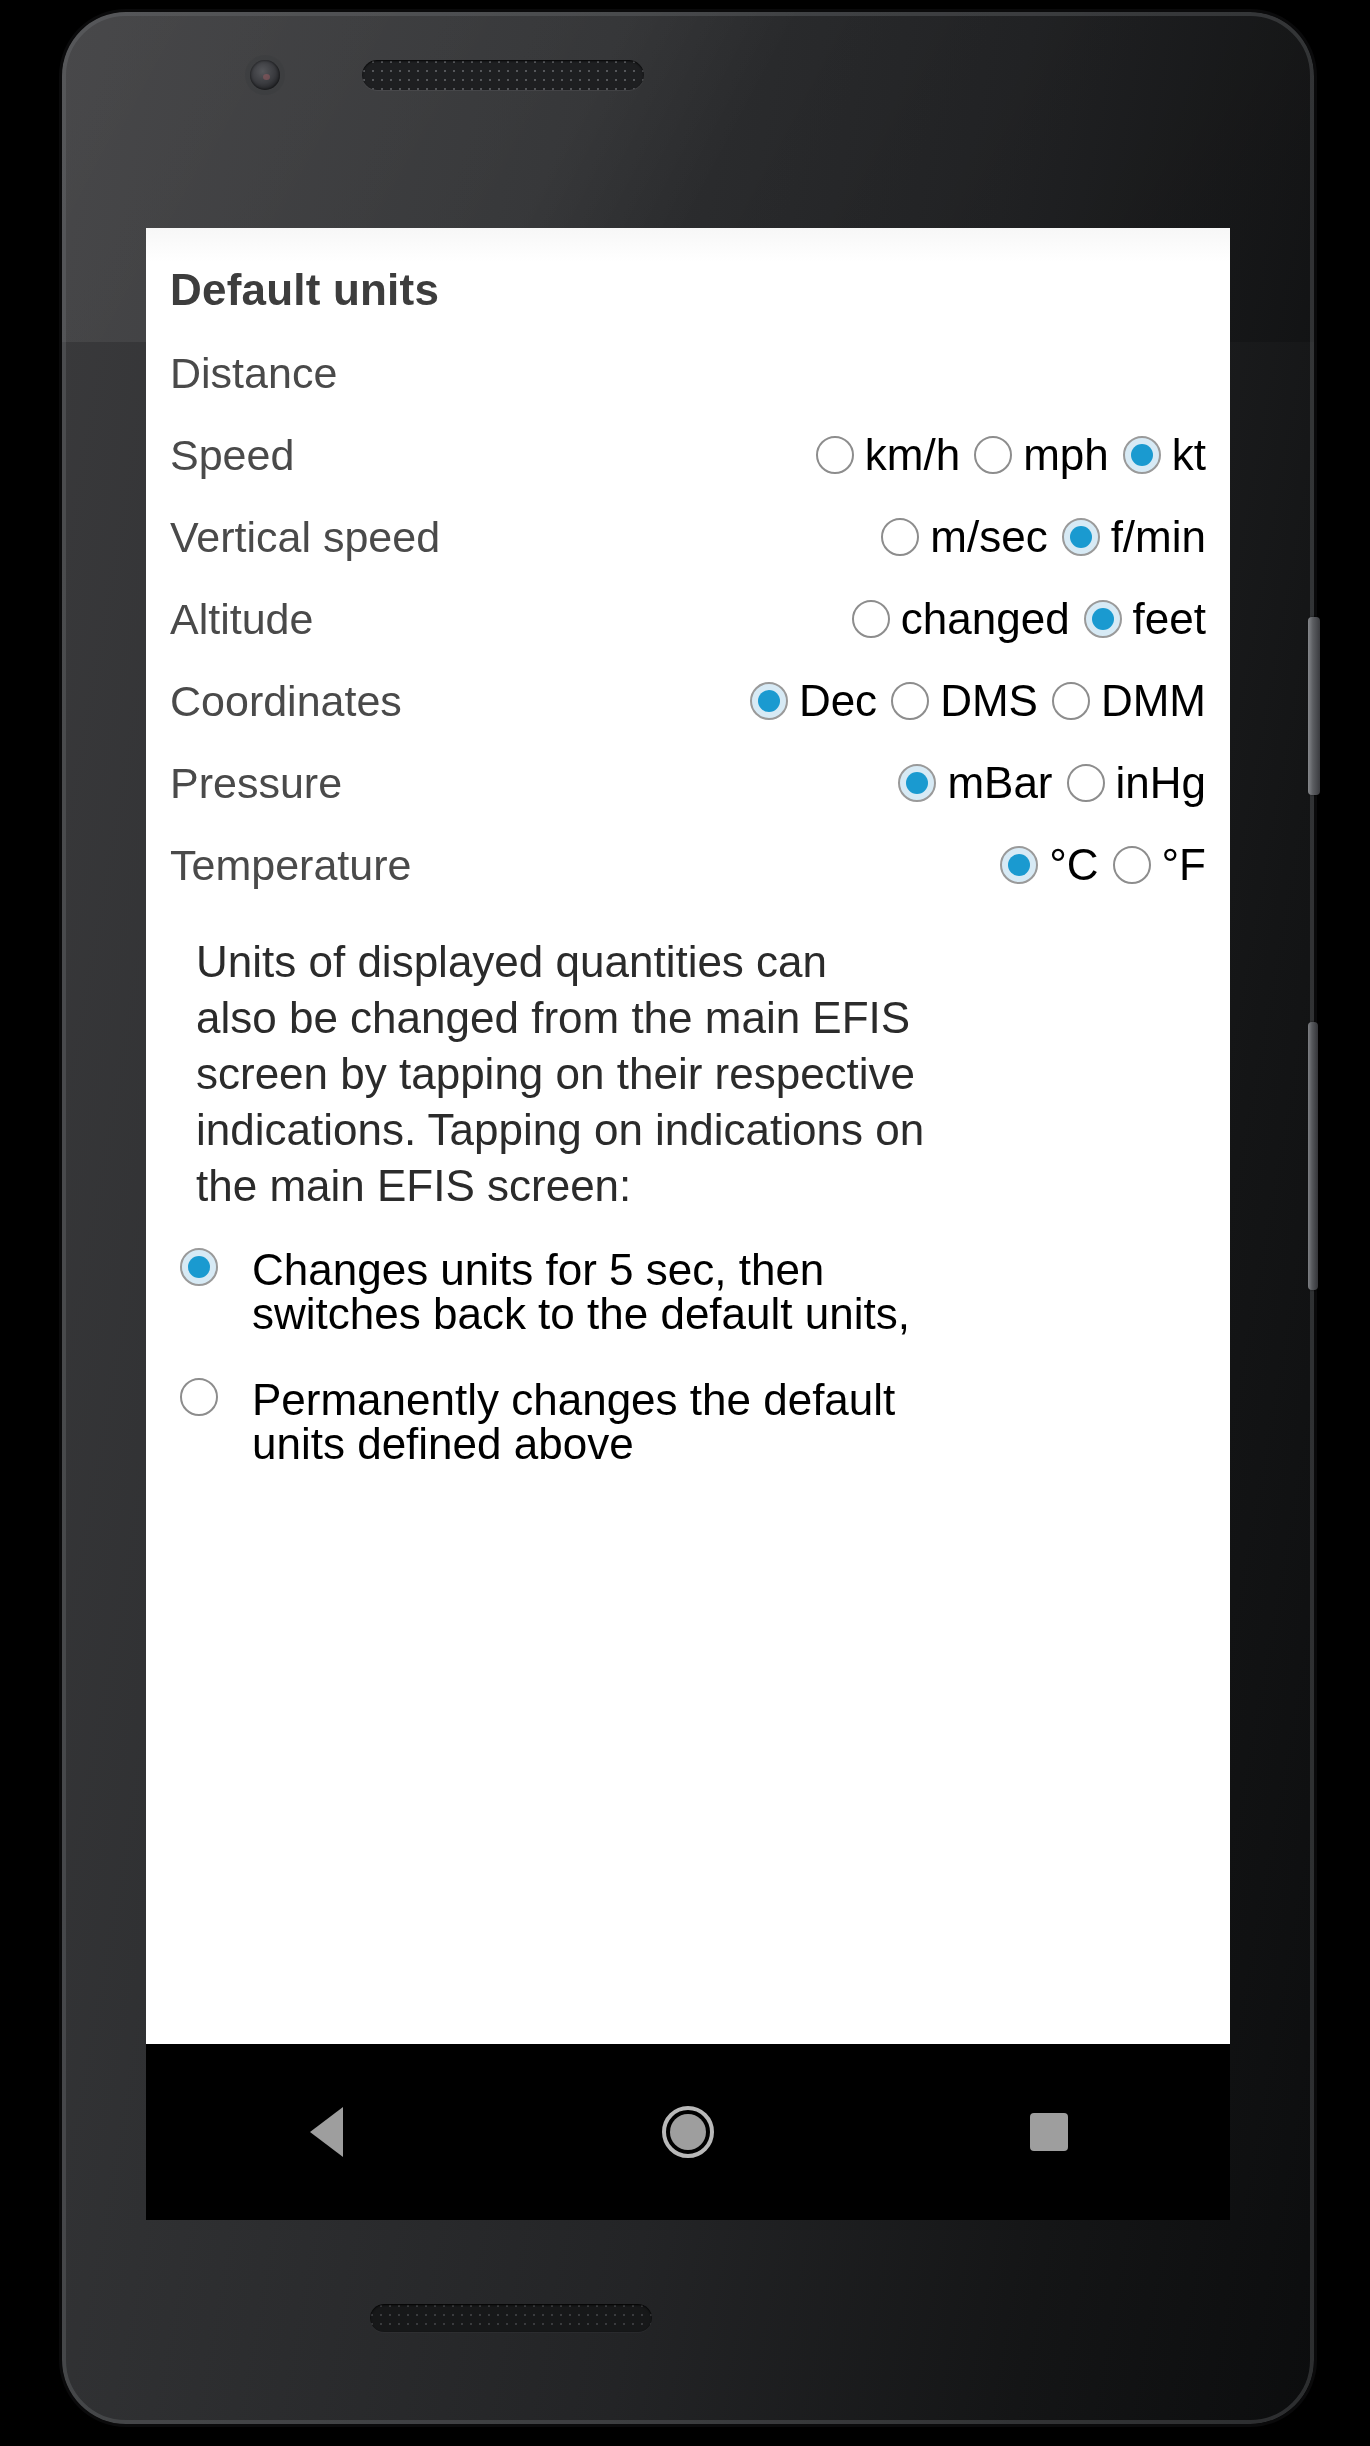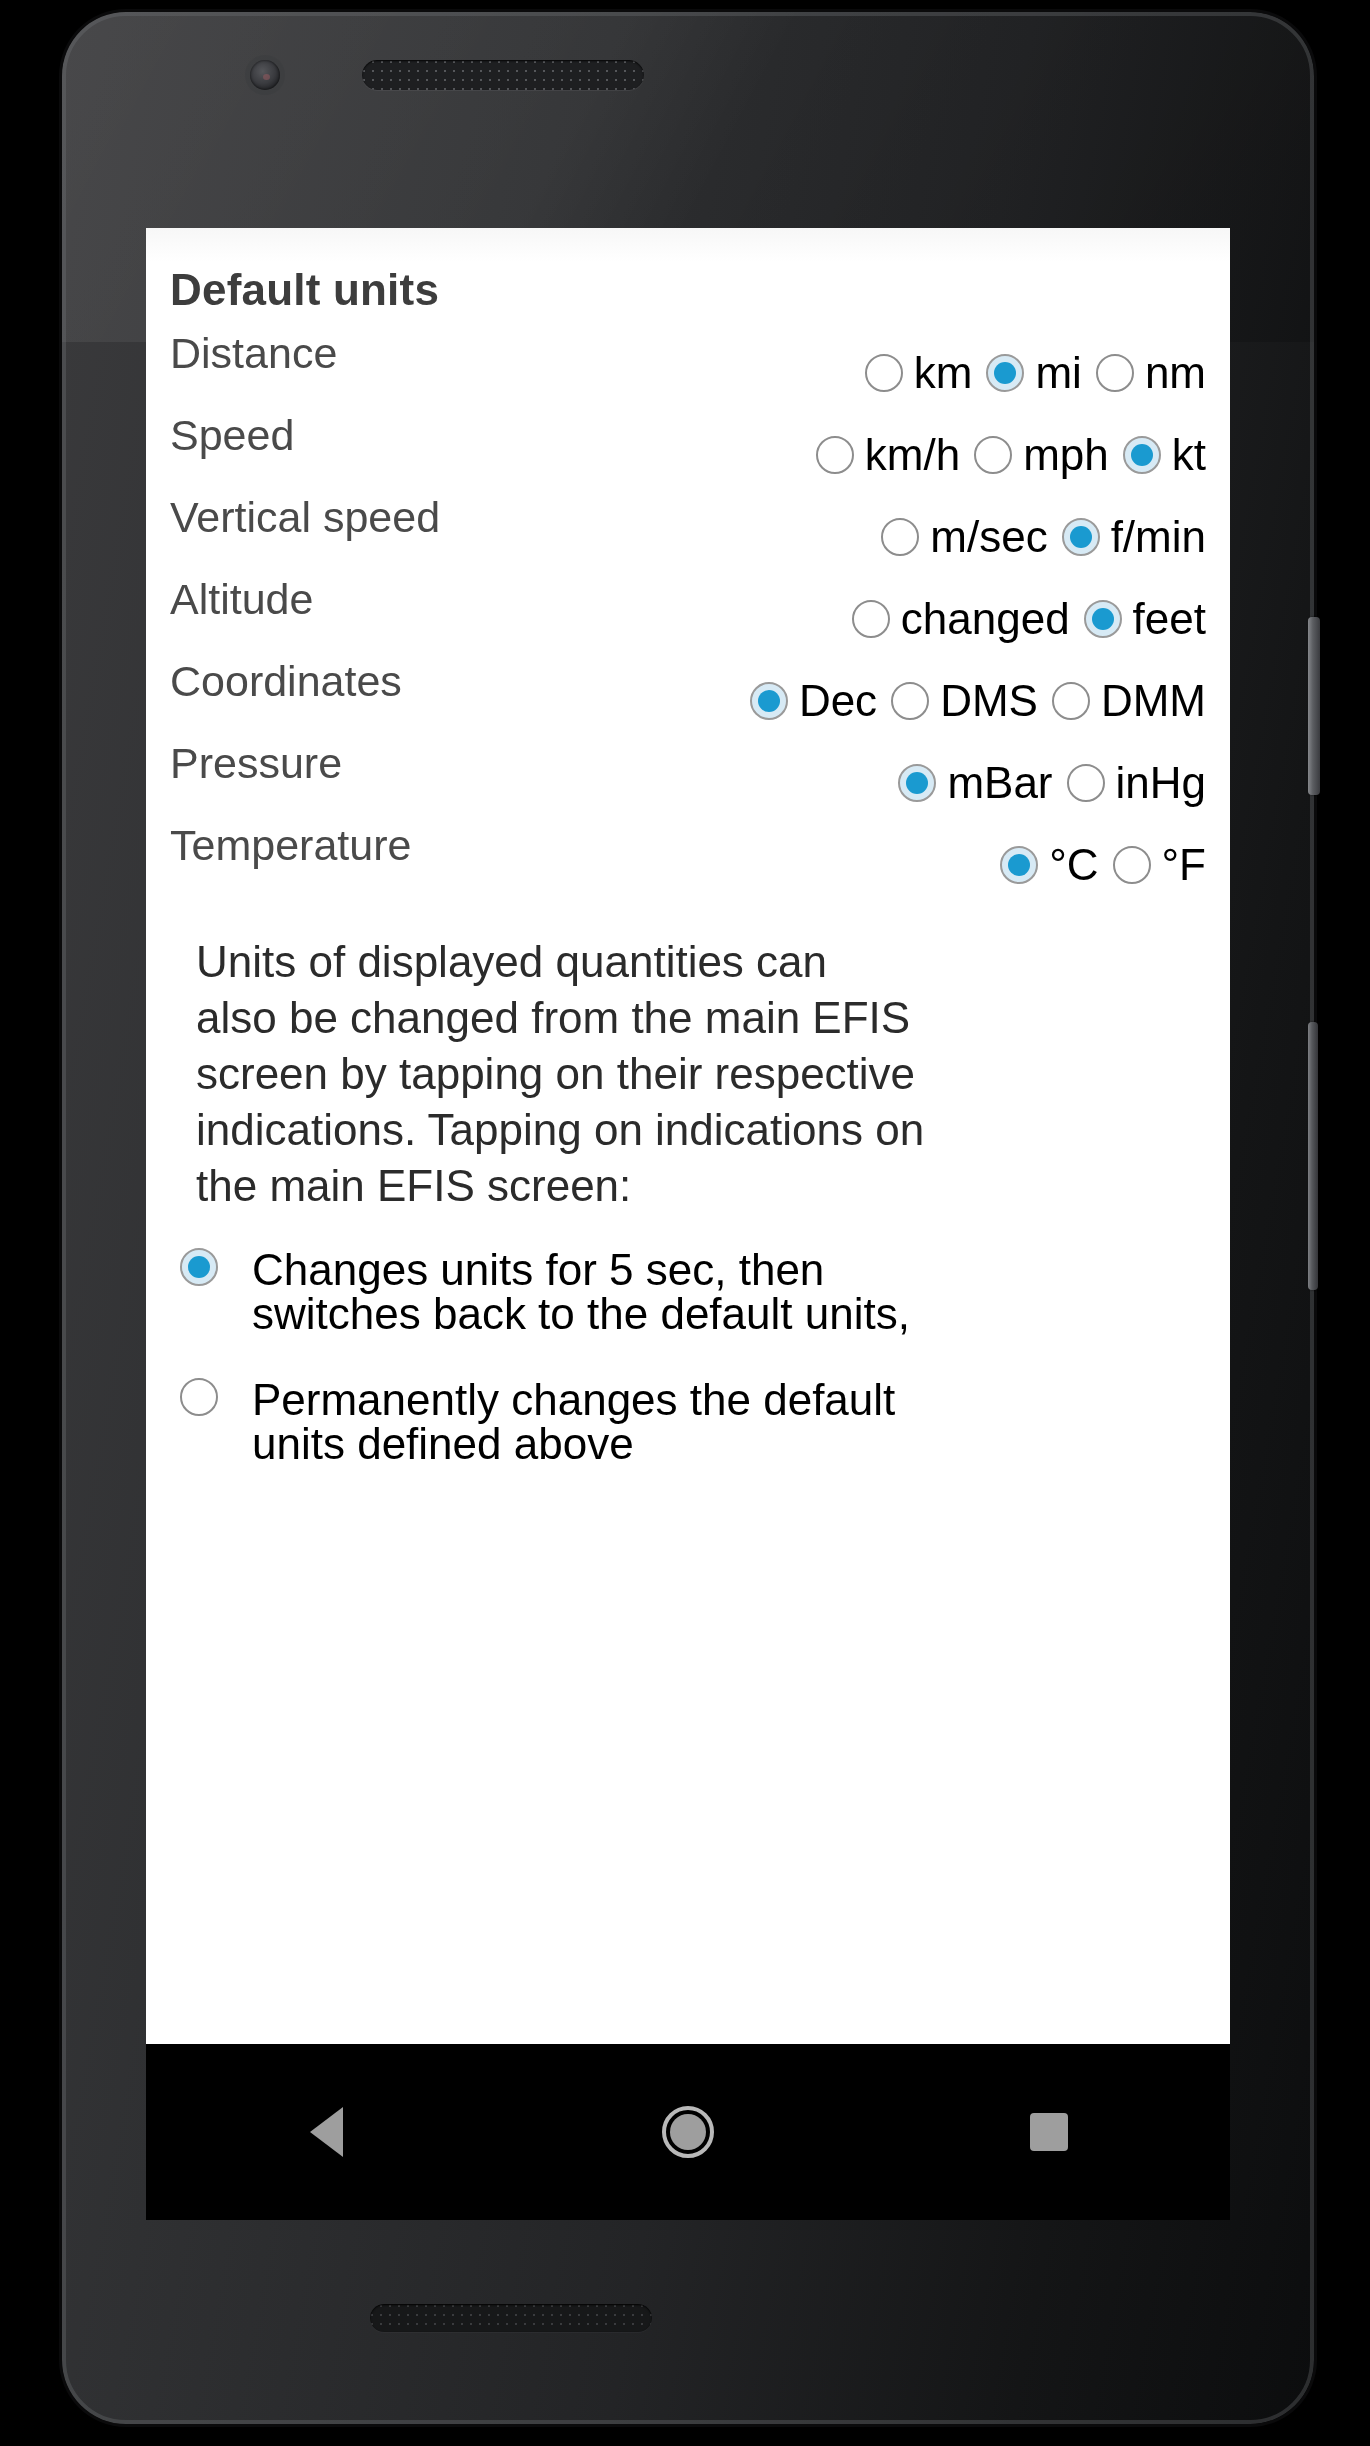--- a/index.html
+++ b/index.html
@@ -135,20 +135,21 @@
     line-height: 1;
   }
   #heading-default-units { padding-top: 40px; }
   #heading-tap-behavior  { padding-top: 30px; }
 
   
   #units-list { margin-top: 20px; }
 
   .unit-row {
     display: flex;
+    align-items: center;
     justify-content: space-between;
     height: 82px;
   }
   .unit-row-label {
     font-size: 43px;
     color: #4a4a4a;
     white-space: nowrap;
     line-height: 1;
   }
   .unit-options {
@@ -282,34 +283,20 @@
 
     <div id="screen">
 
       <div id="app-content">
 
         <div class="section-heading" id="heading-default-units">Default units</div>
 
         <div id="units-list">
             <div class="unit-row">
               <div class="unit-row-label">Distance</div>
-              <div class="unit-options">
-                <div class="unit-option">
-                  <span class="radio off"></span>
-                  <span class="unit-option-label">km</span>
-                </div>
-                <div class="unit-option">
-                  <span class="radio on"></span>
-                  <span class="unit-option-label">mi</span>
-                </div>
-                <div class="unit-option">
-                  <span class="radio off"></span>
-                  <span class="unit-option-label">nm</span>
-                </div>
-              </div>
             </div>
             <div class="unit-row">
               <div class="unit-row-label">Speed</div>
               <div class="unit-options">
                 <div class="unit-option">
                   <span class="radio off"></span>
                   <span class="unit-option-label">km/h</span>
                 </div>
                 <div class="unit-option">
                   <span class="radio off"></span>

